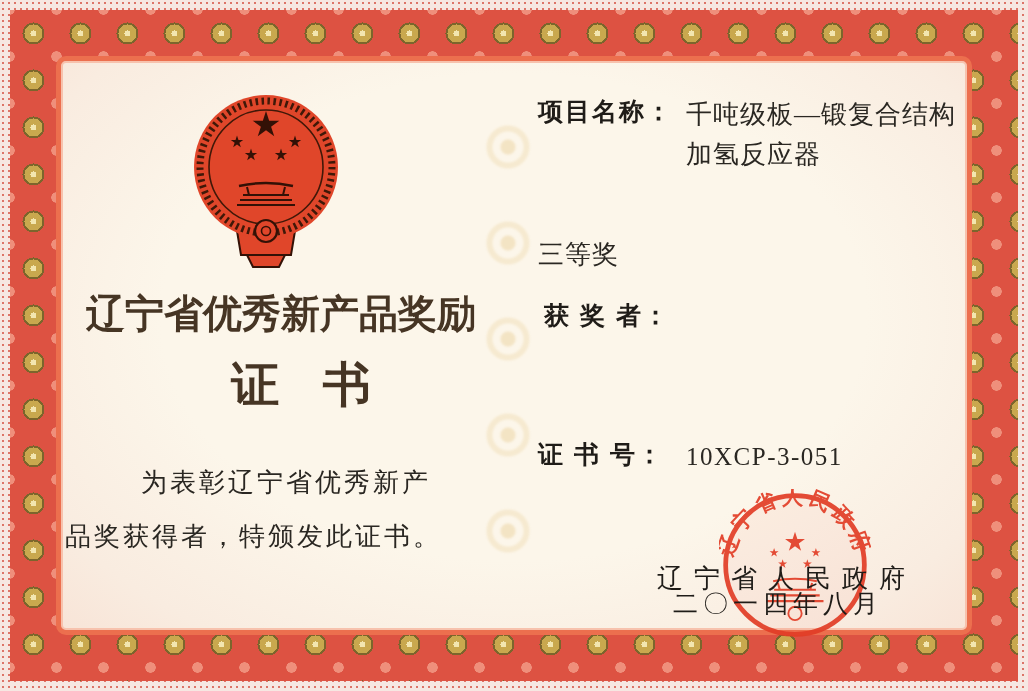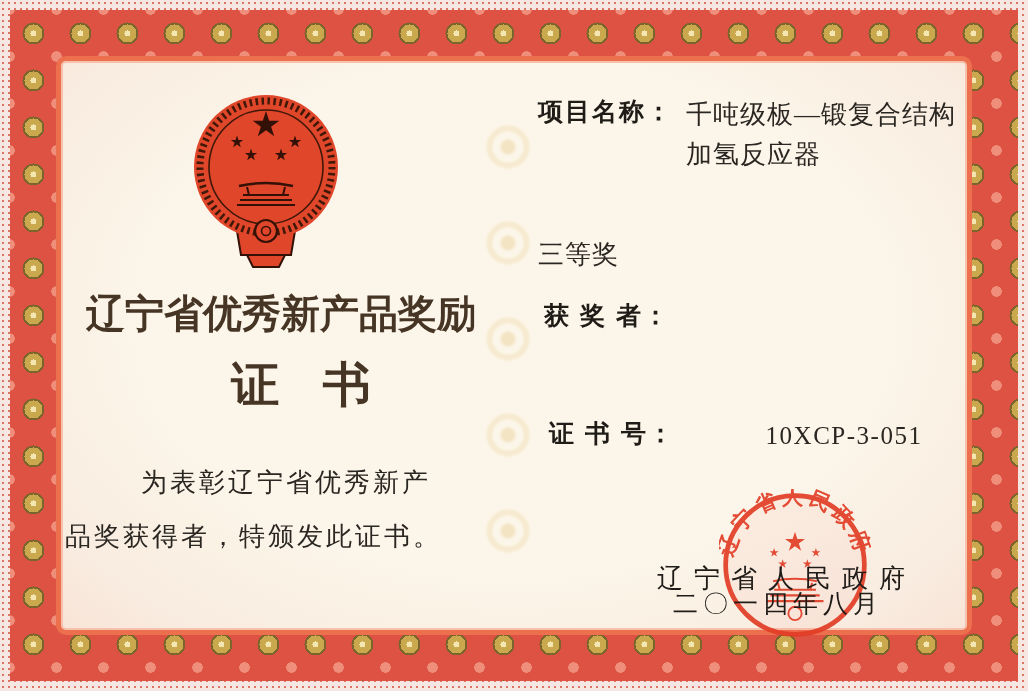--- a/index.html
+++ b/index.html
@@ -61,22 +61,22 @@
     flex:0 0 148px;
     font-family:Liberation Sans, sans-serif;font-weight:bold;
     font-size:25px;color:#1f1c18;letter-spacing:2px;white-space:nowrap;
   }
   .row .value{
     flex:1;font-size:26px;line-height:1.55;color:#2a2722;letter-spacing:1px;
   }
   .row.r1{top:34px;}
   .row.r2{top:174px;}
   .row.r3{top:238px;margin-left:6px;}
-  .row.r4{top:356px;text-align:center;}
-  .row.r4 .value{font-size:25px;letter-spacing:1.5px;margin-left:22px;}
+  .row.r4{top:377px;}
+  .row.r4 .value{font-size:25px;letter-spacing:1.5px;}
   .seal{position:absolute;left:658px;top:428px;width:152px;height:152px;z-index:1;opacity:.92;}
   .issuer{
     position:absolute;left:596px;top:500px;z-index:2;
     font-size:26px;color:#1f1c18;letter-spacing:11px;white-space:nowrap;
   }
   .date{
     position:absolute;left:612px;top:526px;z-index:2;
     font-size:25px;color:#1f1c18;letter-spacing:5px;white-space:nowrap;
   }
 </style>

